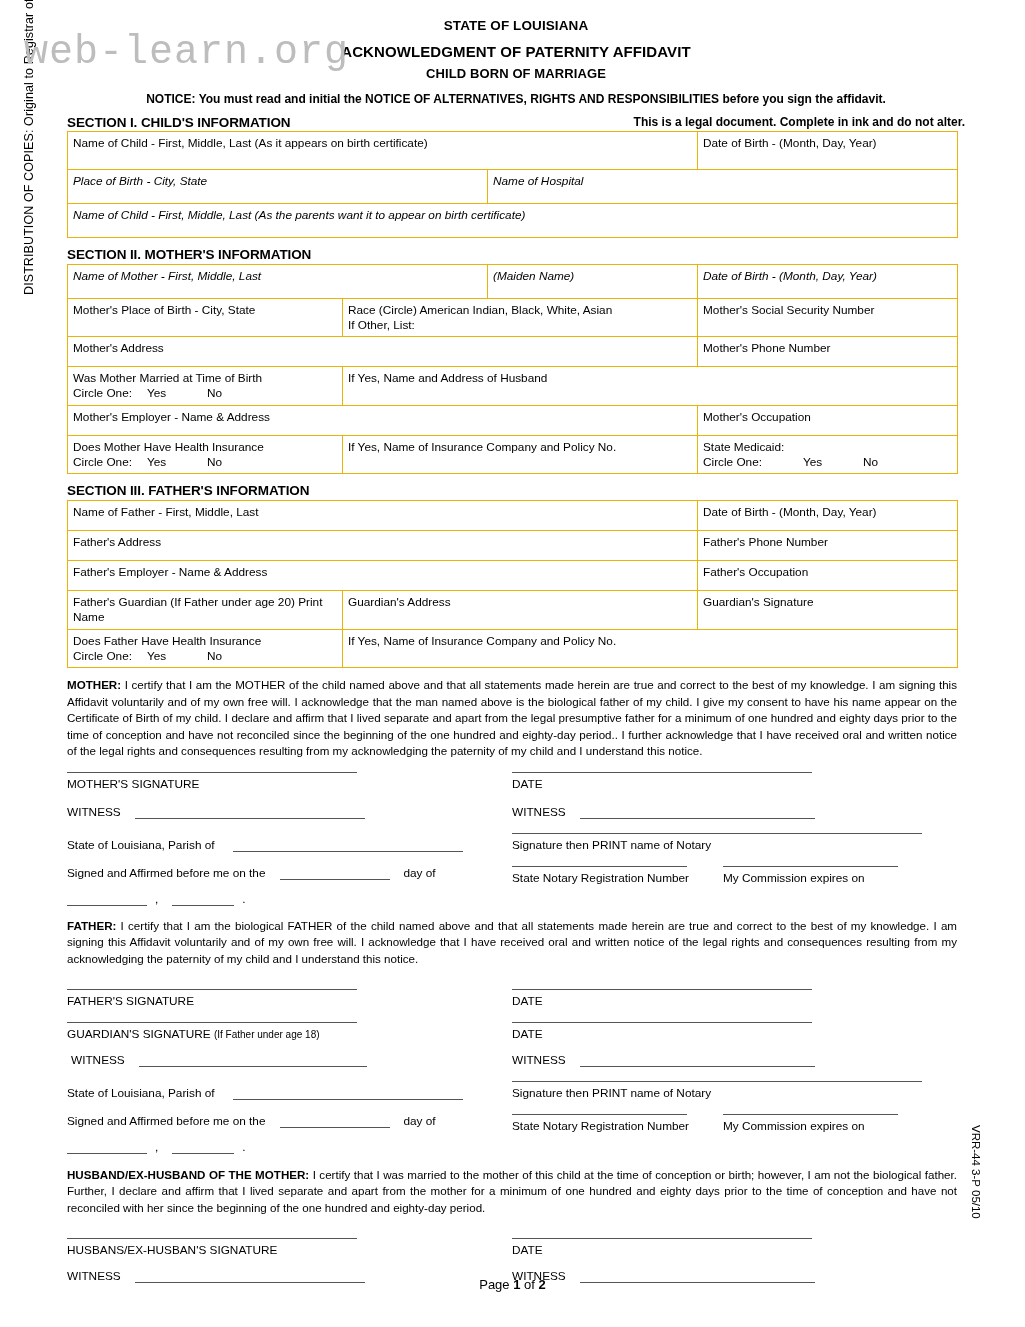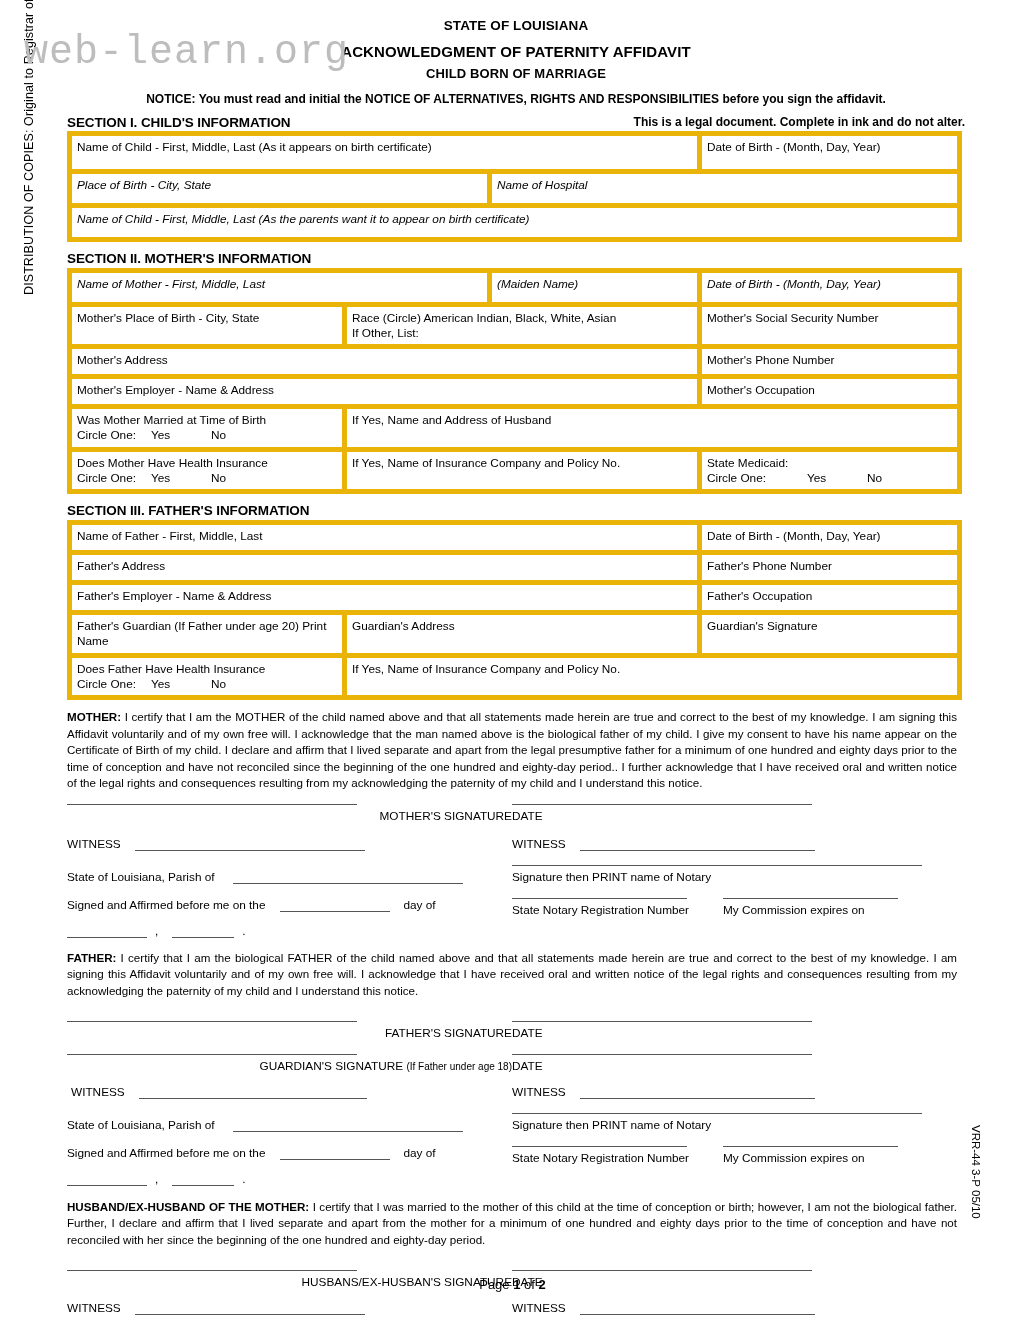--- a/index.html
+++ b/index.html
@@ -87,21 +87,21 @@
   }
 
   
   table.form {
     width: 890px;
     border-collapse: collapse;
     table-layout: fixed;
     margin-top: 1px;
   }
   table.form td {
-    border: 5px solid #eab308;
+    border: 1px solid #eab308;
     font-size: 11.8px;
     padding: 4px 3px 4px 5px;
     vertical-align: top;
     line-height: 1.25;
   }
   td.h34 { height: 34px; font-style: italic; }
   td.h30 { height: 30px; }
   td.h38 { height: 38px; }
   .sp-yes { display: inline-block; width: 60px; }
   .sp-lab { display: inline-block; width: 74px; }
@@ -113,21 +113,21 @@
     line-height: 1.42;
     text-align: justify;
     margin: 9px 0 0 0;
     width: 890px;
   }
   p.cert b { font-weight: bold; }
 
   
   .sigblock { width: 890px; margin-top: 12px; position: relative; }
   .sigrow { display: flex; }
-  .col-l { width: 445px; text-align: right; }
+  .col-l { width: 445px; }
   .col-r { width: 445px; }
 
   .rule {
     border-bottom: 1.4px solid #555;
     height: 0;
   }
   .rule-w290 { width: 290px; }
   .rule-w300 { width: 300px; }
   .rule-w410 { width: 410px; }
   .rule-w175 { width: 175px; }
@@ -215,29 +215,29 @@
           <div>Race (Circle) American Indian, Black, White, Asian</div>
           <div>If Other, List:</div>
         </td>
         <td class="h30">Mother's Social Security Number</td>
       </tr>
       <tr>
         <td class="h30" colspan="3">Mother's Address</td>
         <td class="h30">Mother's Phone Number</td>
       </tr>
       <tr>
-        <td class="h30" colspan="3">Mother's Employer - Name &amp; Address</td>
-        <td class="h30">Mother's Occupation</td>
-      </tr>
-      <tr>
         <td class="h30">
           <div>Was Mother Married at Time of Birth</div>
           <div><span class="sp-lab">Circle One:</span><span class="sp-yes">Yes</span><span>No</span></div>
         </td>
         <td class="h30" colspan="3">If Yes, Name and Address of Husband</td>
+      </tr>
+      <tr>
+        <td class="h30" colspan="3">Mother's Employer - Name &amp; Address</td>
+        <td class="h30">Mother's Occupation</td>
       </tr>
       <tr>
         <td class="h30">
           <div>Does Mother Have Health Insurance</div>
           <div><span class="sp-lab">Circle One:</span><span class="sp-yes">Yes</span><span>No</span></div>
         </td>
         <td class="h30" colspan="2">If Yes, Name of Insurance Company and Policy No.</td>
         <td class="h30">
           <div>State Medicaid:</div>
           <div><span class="sp-mid">Circle One:</span><span class="sp-yes">Yes</span><span>No</span></div>

